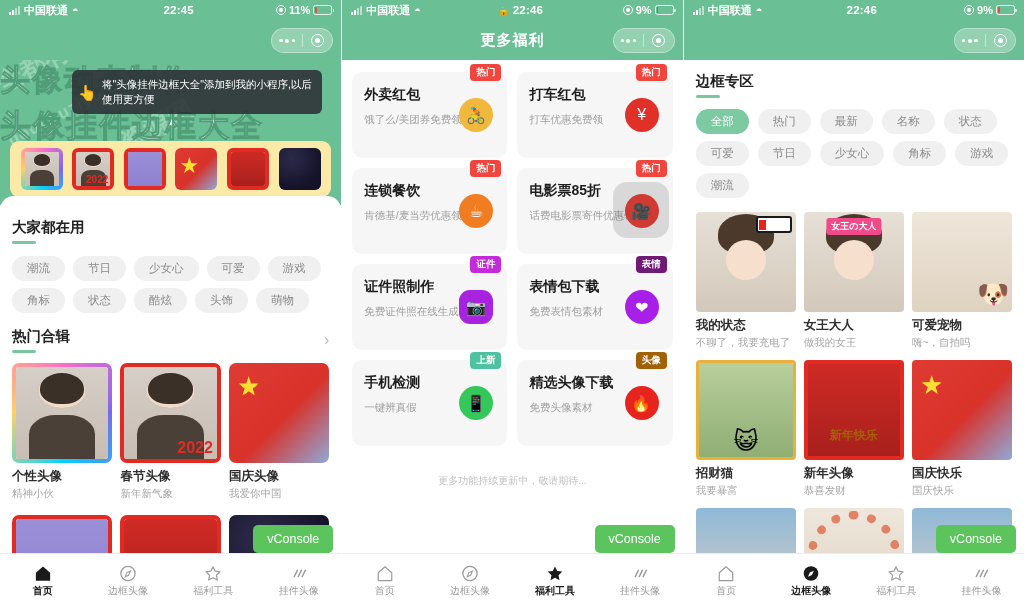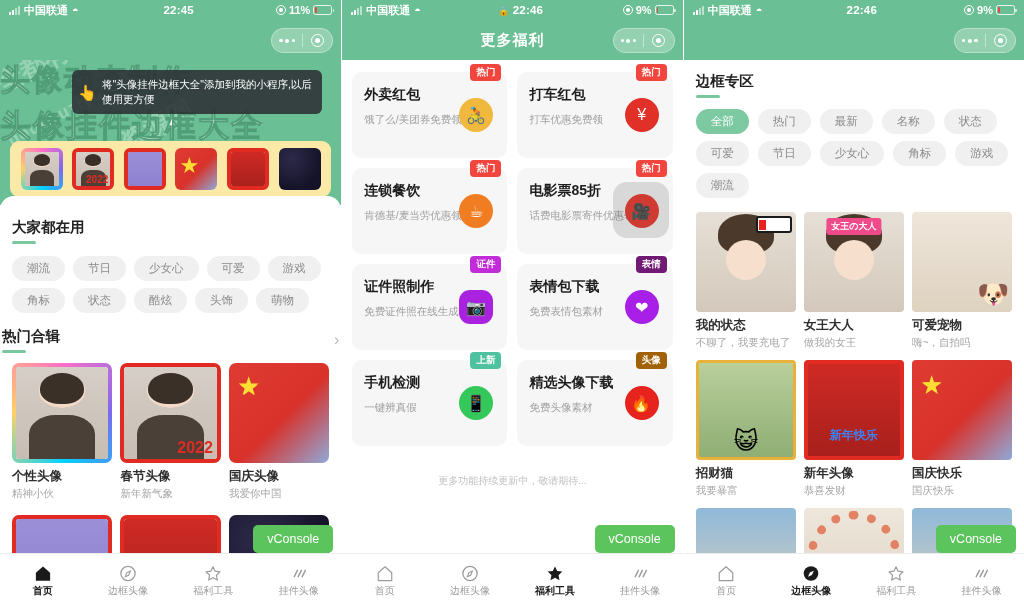--- a/index.html
+++ b/index.html
@@ -79,21 +79,21 @@
              background: rgba(44,48,52,.88); color: #fff; border-radius: 6px;
              padding: 7px 9px 7px 30px; font-size: 10.5px; line-height: 1.45; z-index: 4; }
   .tooltip .hand { position: absolute; left: 6px; top: 12px; font-size: 15px; }
 
   .sheet { position: absolute; left: 0; right: 0; top: 196px; bottom: 0;
            background: #fff; border-radius: 14px 14px 0 0; overflow: hidden; }
   .sec-head { padding: 22px 12px 0 12px; }
   .sec-title { font-size: 14.5px; font-weight: bold; color: #222; display:inline-block; }
   .sec-underline { width: 24px; height: 3px; background: #79c79f; border-radius: 2px; margin-top: 4px; }
   .sec-row { display: flex; align-items: center; justify-content: space-between;
-             padding: 0 2px; }
+             padding: 0 12px; }
   .chev { color: #bbb; font-size: 16px; }
 
   .tag-wrap { display: flex; flex-wrap: wrap; gap: 7px 8px; padding: 12px 12px 4px 12px; }
   .tag { background: #f0f0f0; color: #8b8b8b; font-size: 11.5px; border-radius: 13px;
          padding: 5px 15px; white-space: nowrap; }
   .tag.on { background: #7cc9a2; color: #fff; }
 
   .grid3 { display: grid; grid-template-columns: repeat(3, 1fr); gap: 8px; padding: 10px 12px 0 12px; }
   .card-img { width: 100%; aspect-ratio: 1/1; border-radius: 7px; overflow: hidden; position: relative; }
   .card-t { font-size: 12.5px; font-weight: bold; color: #2e2e2e; margin-top: 5px; }
@@ -576,21 +576,21 @@
           <div class="card-img frame-gold">
               <span class="ph cat"></span>
             <span style="position:absolute;left:50%;bottom:2px;transform:translateX(-50%);font-size:24px">😺</span>
           </div>
           <div class="card-t">招财猫</div>
           <div class="card-s">我要暴富</div>
         </div>
         <div>
           <div class="card-img frame-red">
               <span class="ph redcard"></span>
-            <span class="ovl" style="left:50%;bottom:12px;transform:translateX(-50%);color:#3b82f6;font-size:12px;white-space:nowrap">新年快乐</span>
+            <span class="ovl" style="left:50%;bottom:12px;transform:translateX(-50%);color:#a16207;font-size:12px;white-space:nowrap">新年快乐</span>
           </div>
           <div class="card-t">新年头像</div>
           <div class="card-s">恭喜发财</div>
         </div>
         <div>
           <div class="card-img">
               <span class="ph flagred"></span>
             <span class="ovl" style="left:8px;top:10px;color:#ffdd33;font-size:26px">★</span>
           </div>
           <div class="card-t">国庆快乐</div>

